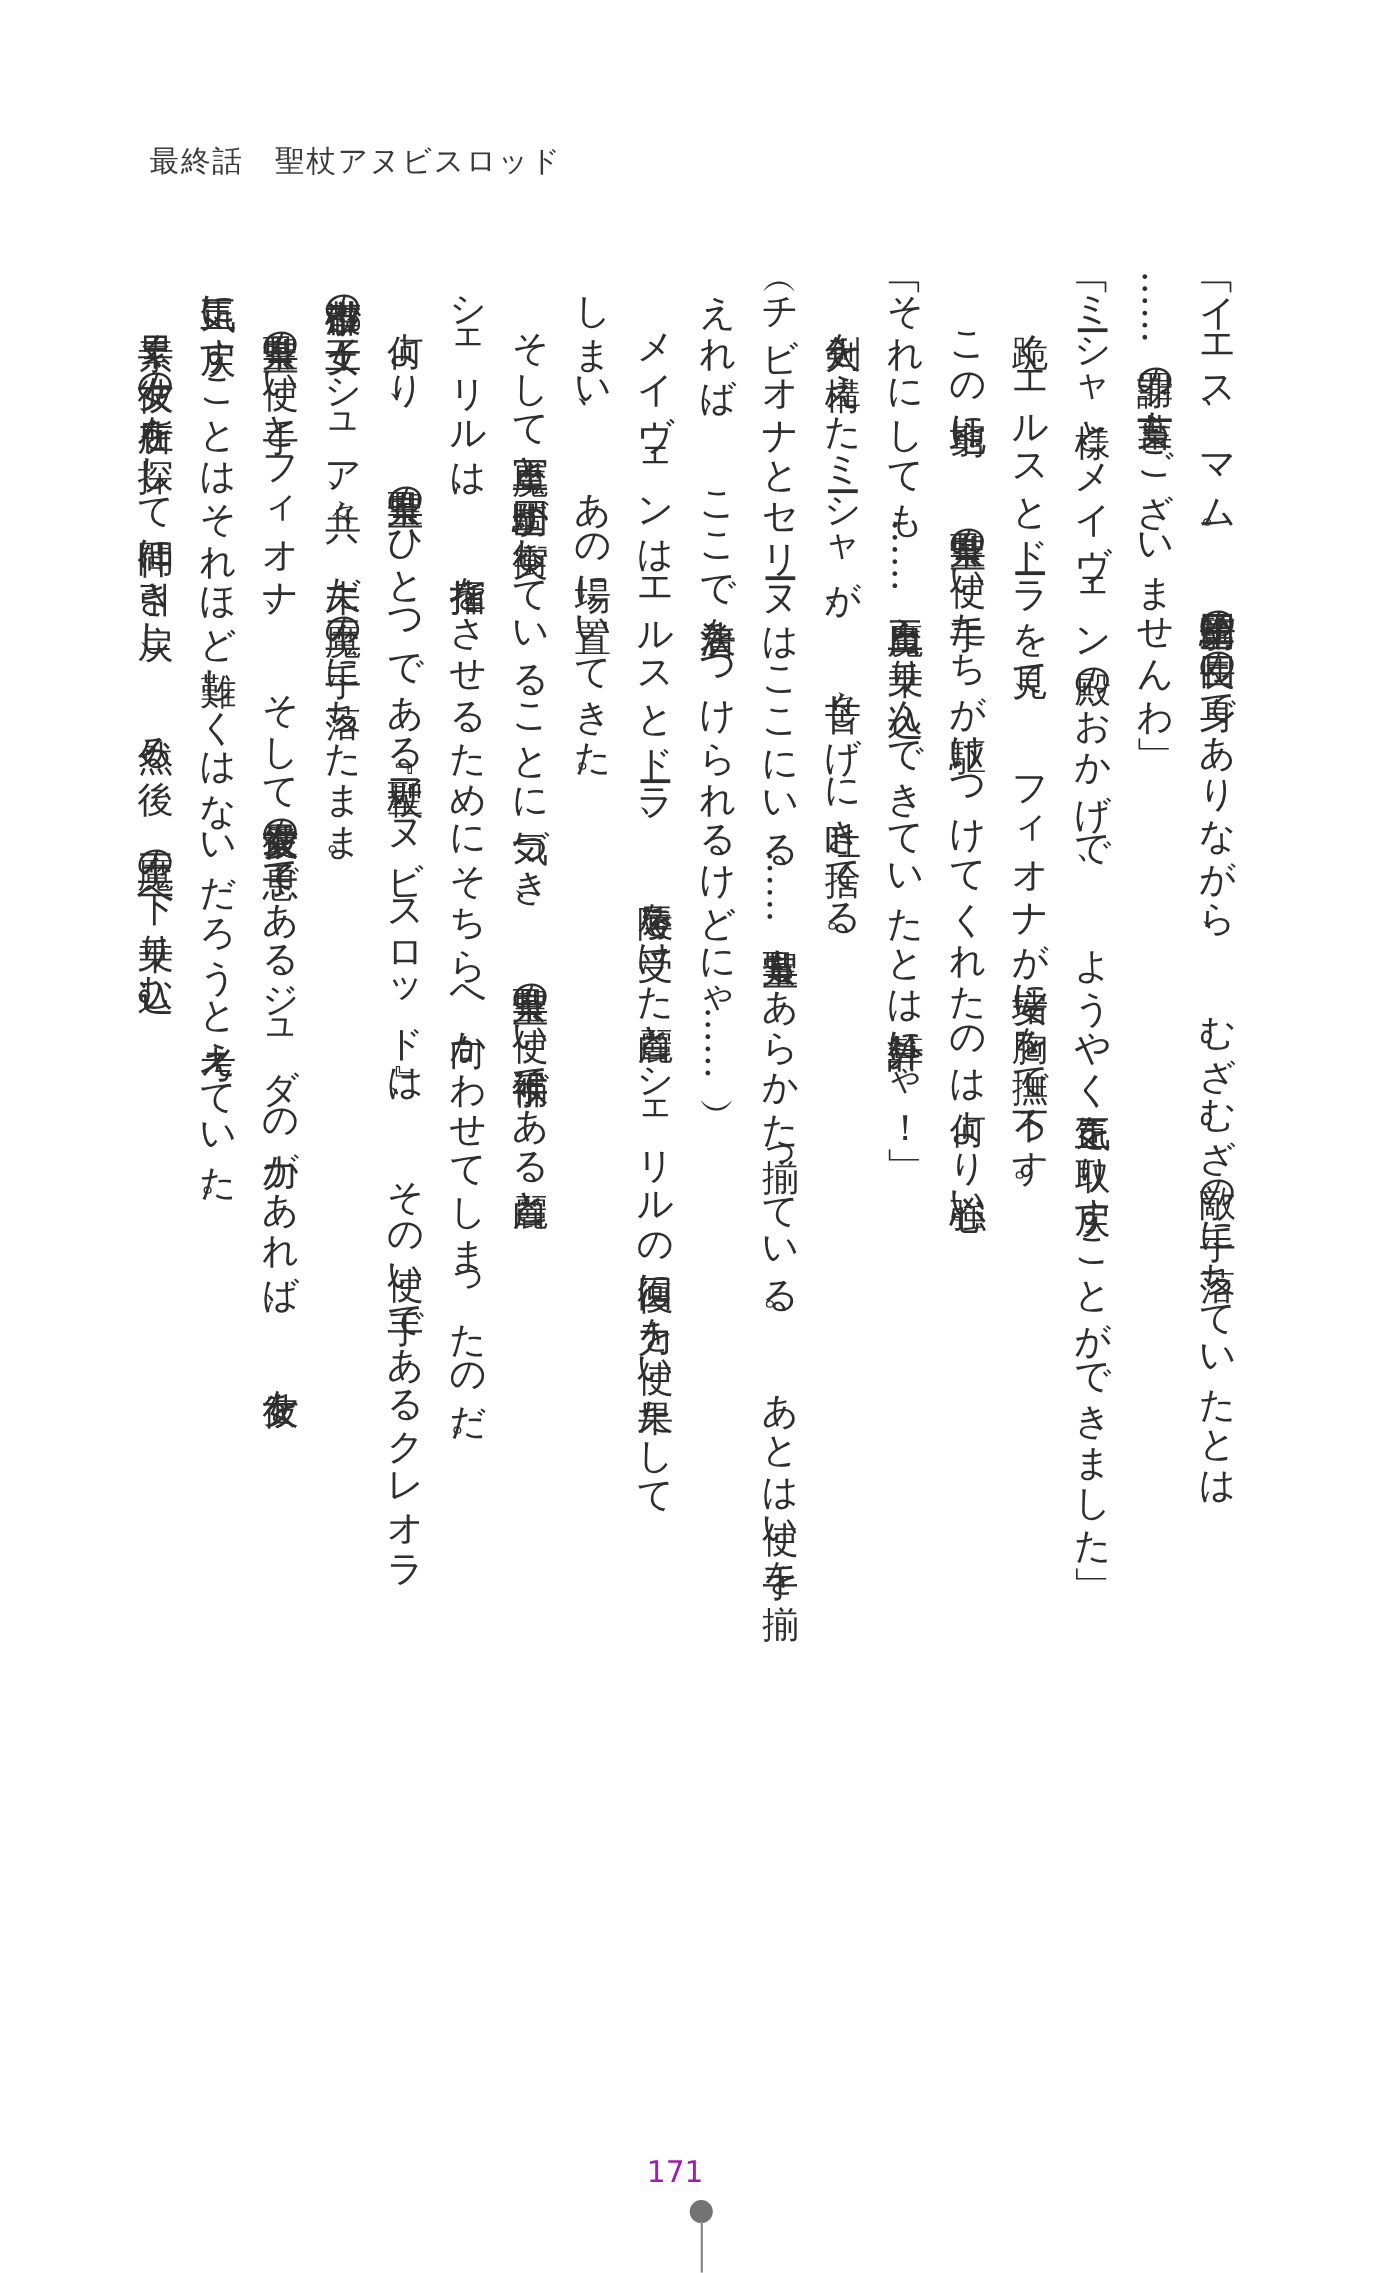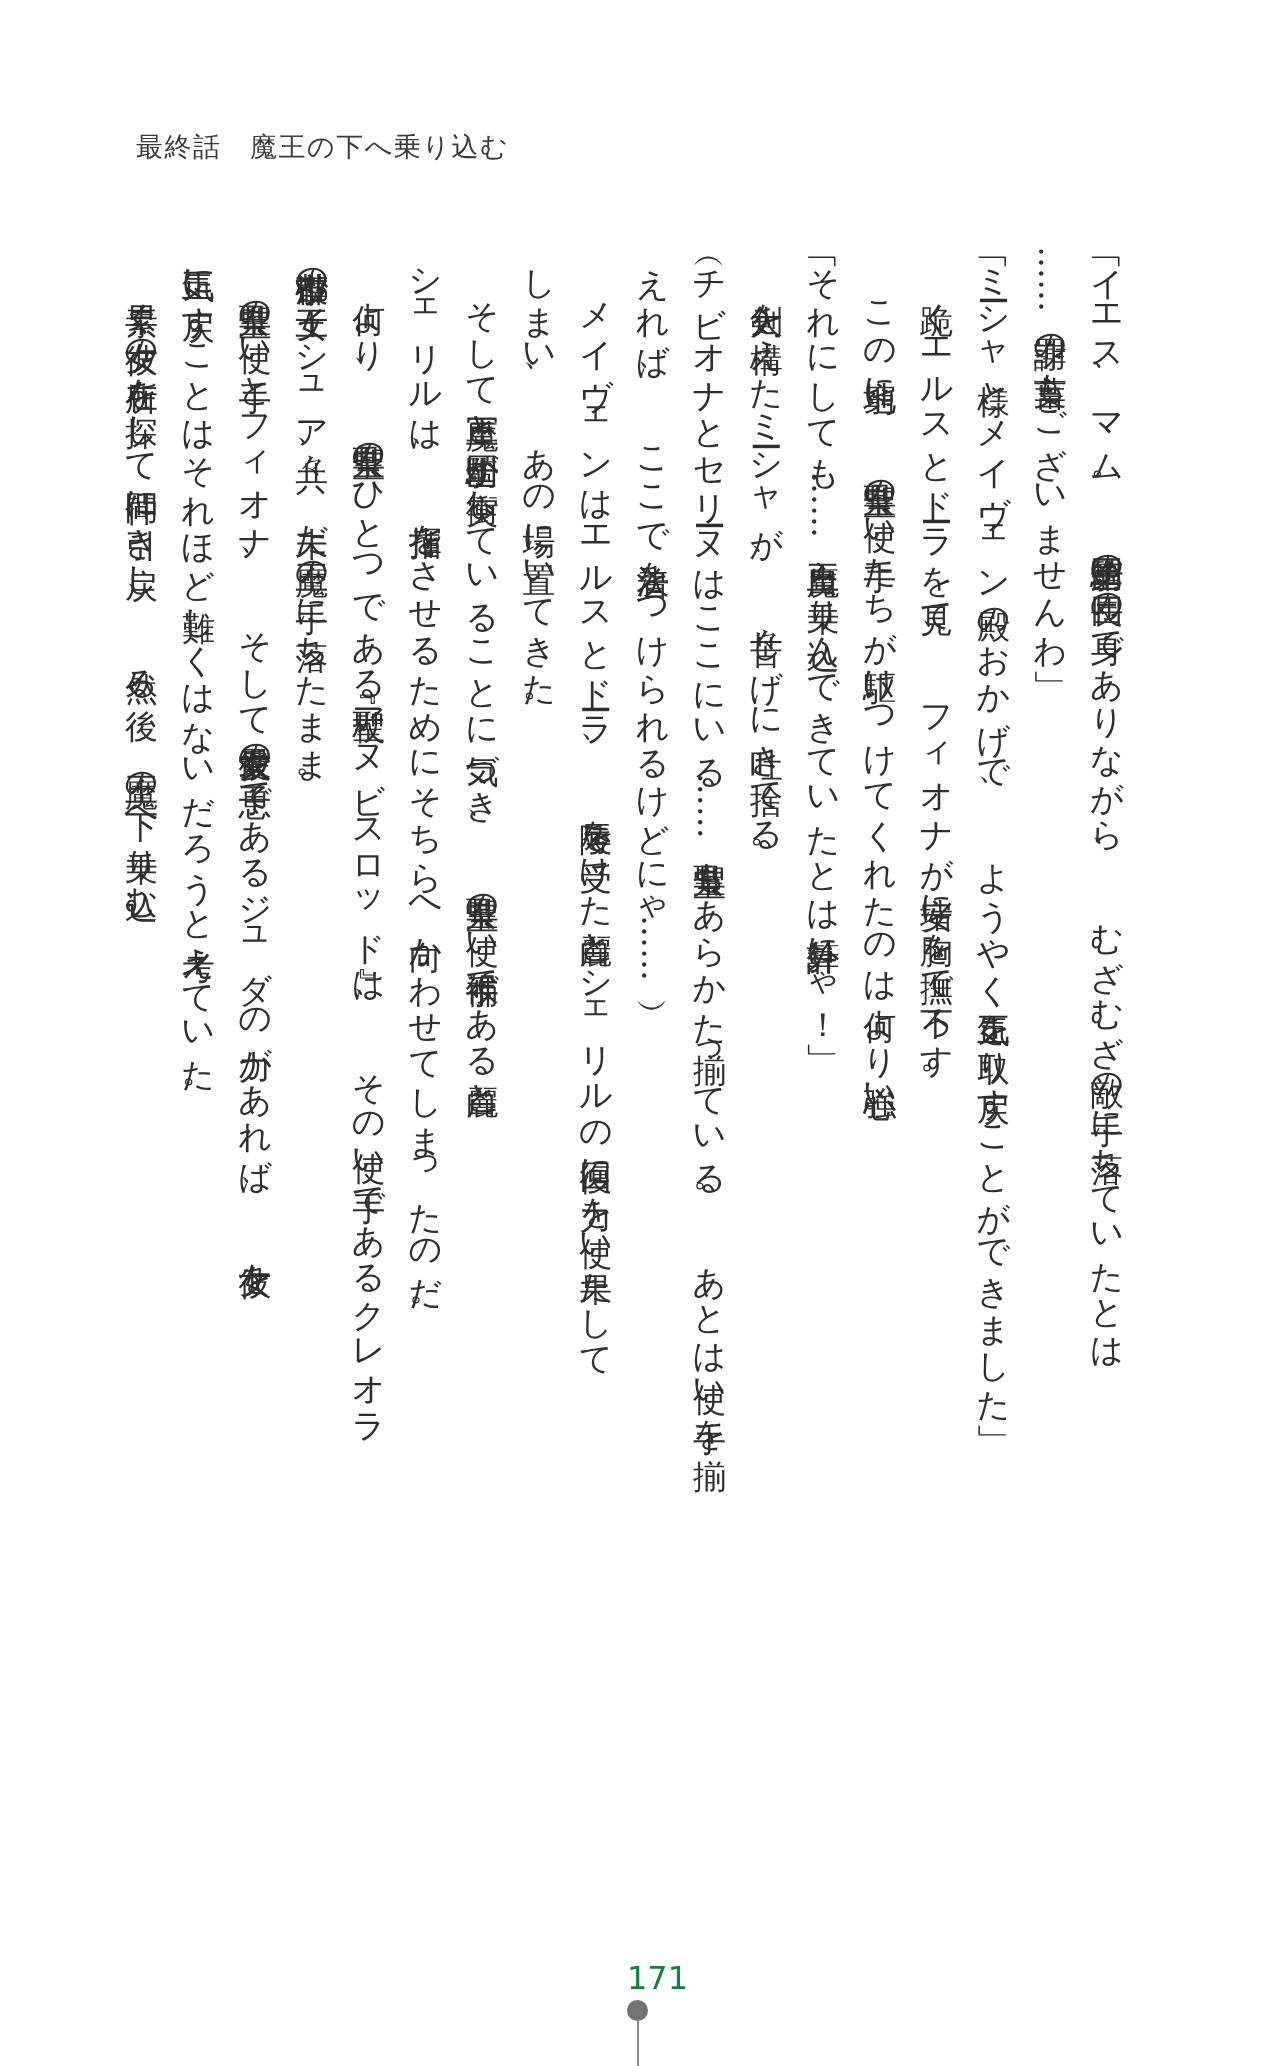--- a/index.html
+++ b/index.html
@@ -46,24 +46,24 @@
   .col.indent {
     text-indent: 33px;
   }
 
   
   .page-number {
     position: absolute;
     top: 1962px;
     left: 588px;
     width: 100px;
-    text-align: right;
-    font-size: 32px;
+    text-align: left;
+    font-size: 27px;
     line-height: 1;
-    color: #15803d;
+    color: #a21caf;
     font-family: "DejaVu Sans", "Liberation Sans", sans-serif;
   }
   .ornament-dot {
     position: absolute;
     left: 627px;
     top: 2000px;
     width: 21px;
     height: 21px;
     border-radius: 50%;
     background: #737373;
@@ -73,21 +73,21 @@
     left: 637px;
     top: 2019px;
     width: 2px;
     height: 47px;
     background: #8a8a8a;
   }
 </style>
 </head>
 <body>
 
-<div class="chapter-header">最終話　魔王の下へ乗り込む</div>
+<div class="chapter-header">最終話　聖杖アヌビスロッド</div>
 
 <div class="page-body">
   <div class="col">「イエス、マム。　第三騎士団の団長の身でありながら、　むざむざ敵の手に落ちていたとは</div>
   <div class="col">……謝罪の言葉もございませんわ」</div>
   <div class="col">「ミーシャ様とメイヴェン殿のおかげで、　ようやく正気を取り戻すことができました」</div>
   <div class="col indent">跪くエルスとドーラを見て、　フィオナが安堵に胸を撫で下ろす。</div>
   <div class="col indent">この窮地に、　聖宝具の使い手たちが駆けつけてくれたのは何より心強い。</div>
   <div class="col">「それにしても……魔王自ら乗り込んできていたとは計算外にゃ！」</div>
   <div class="col indent">大剣を構えたミーシャが、　苦々しげに吐き捨てる。</div>
   <div class="col">（チビオナとセリーヌはここにいる……聖宝具もあらかた揃っている。　あとは使い手を揃</div>

